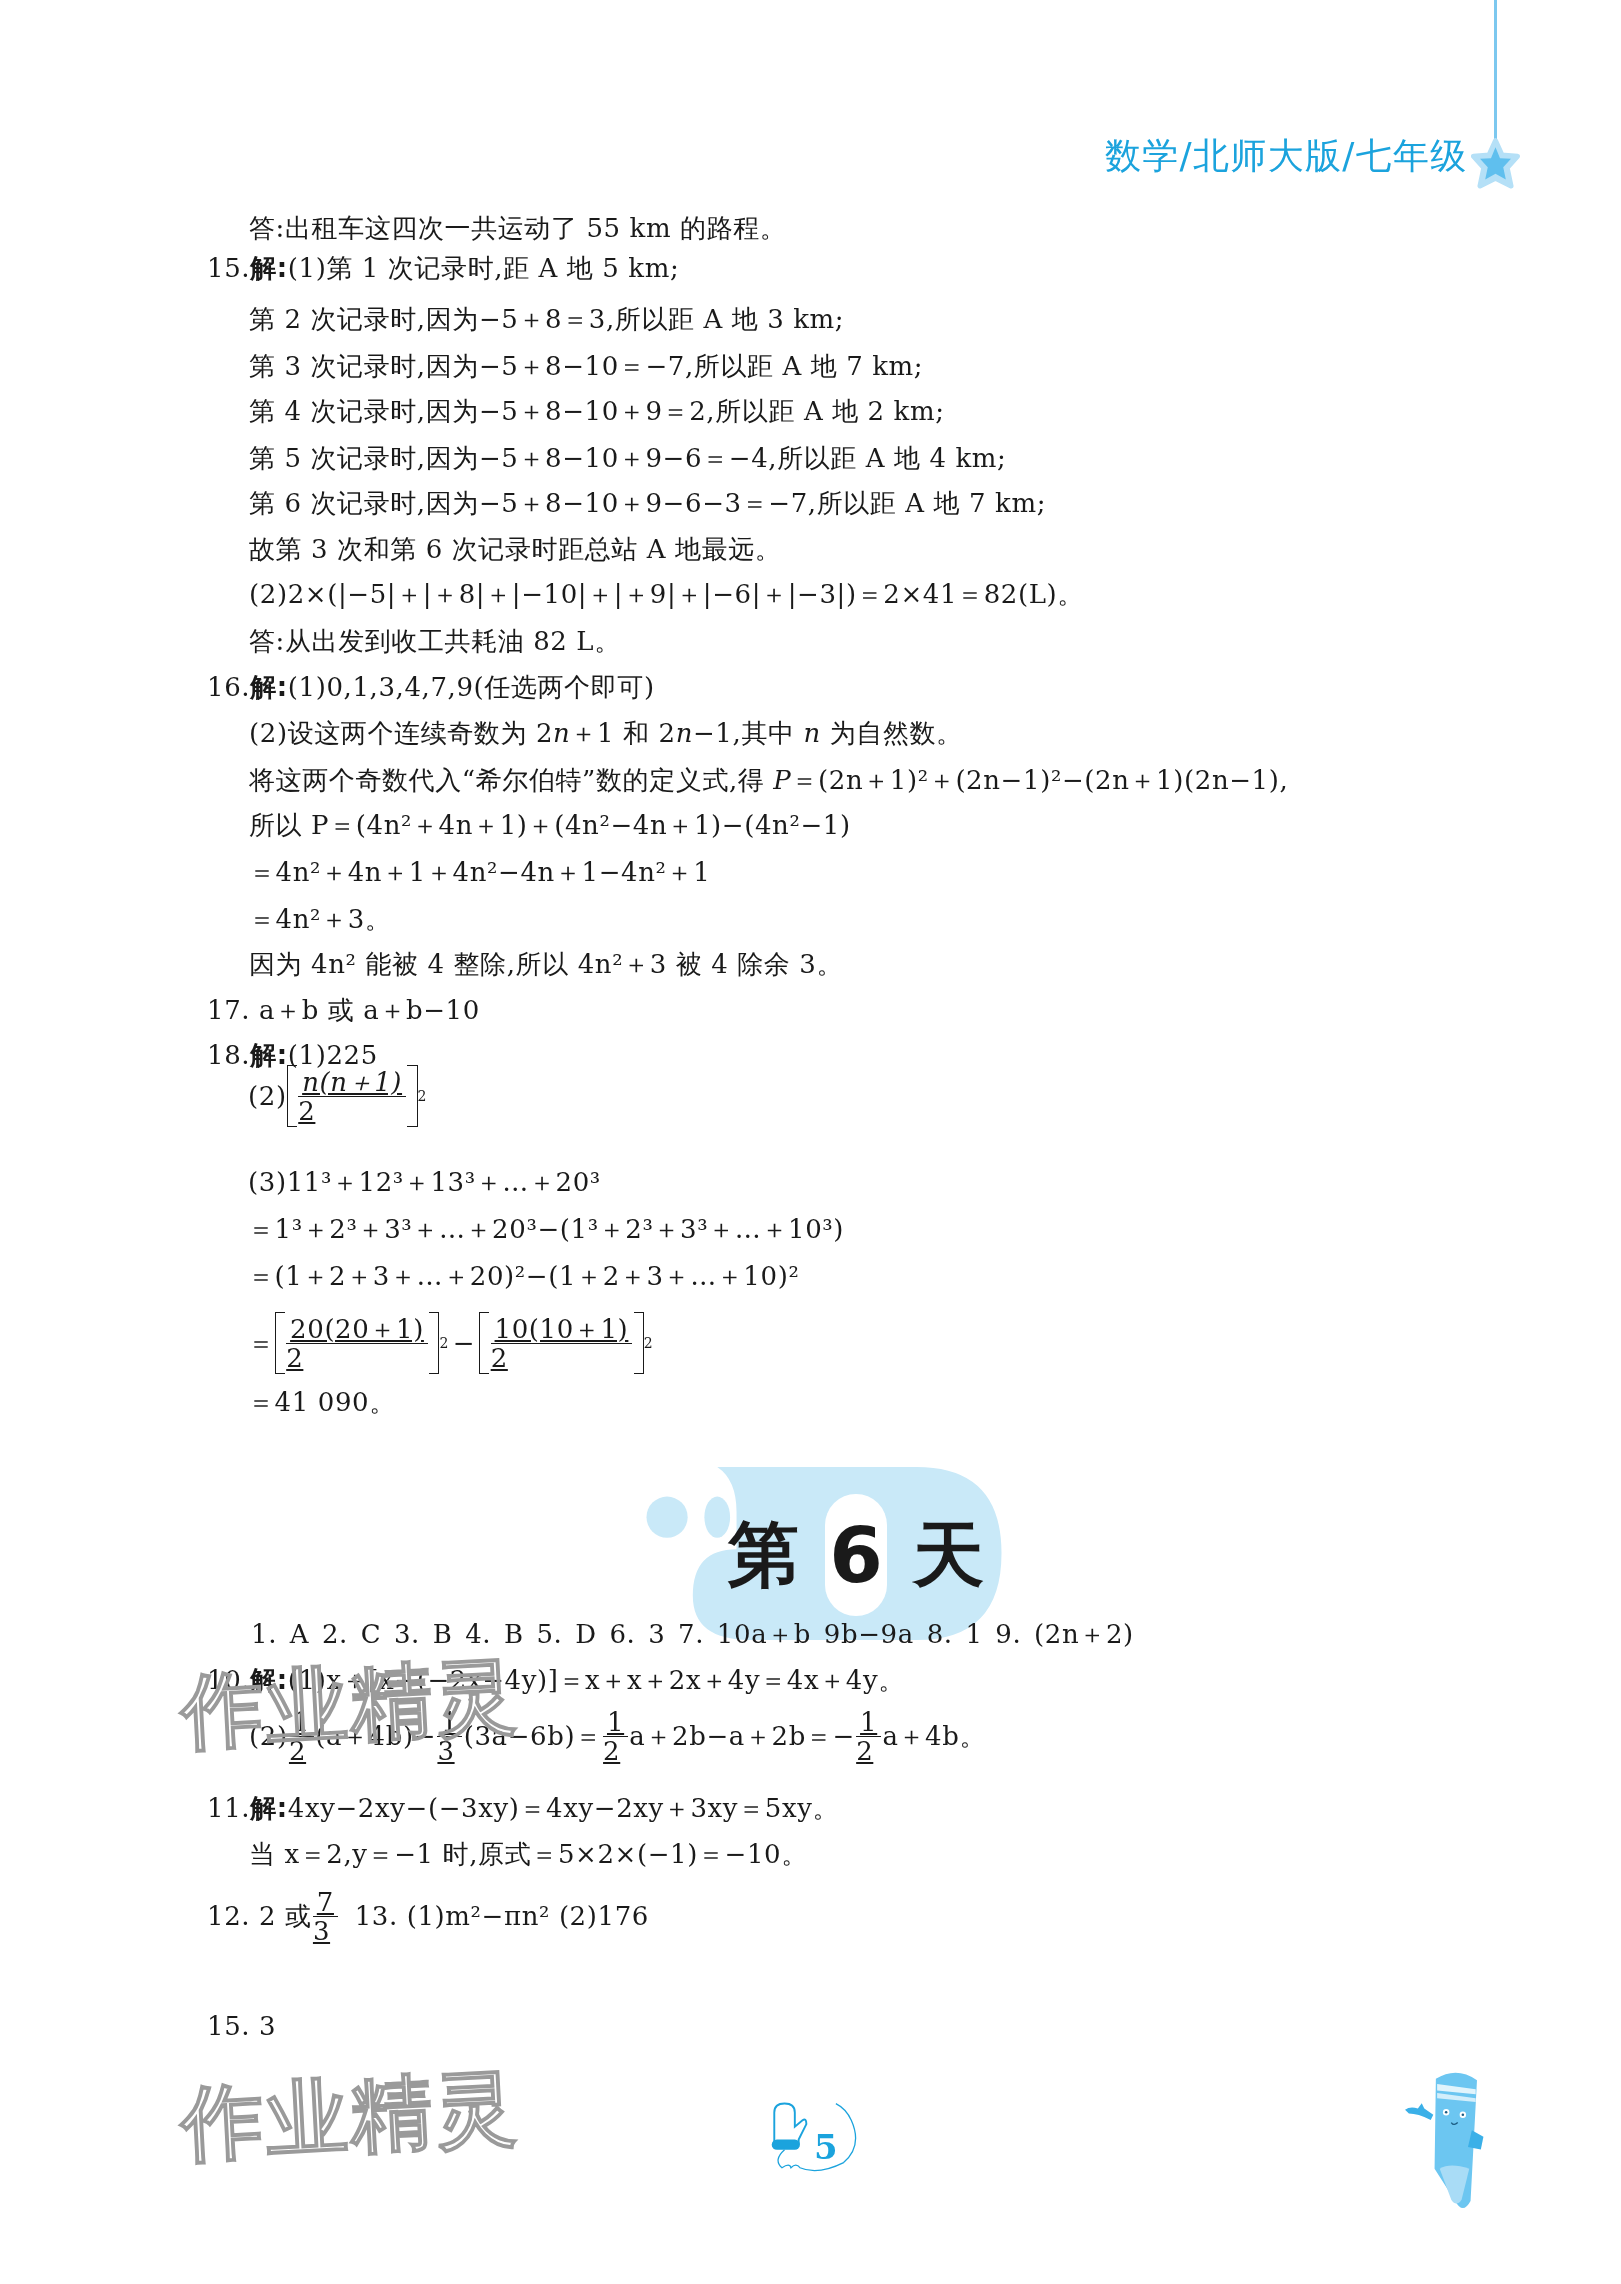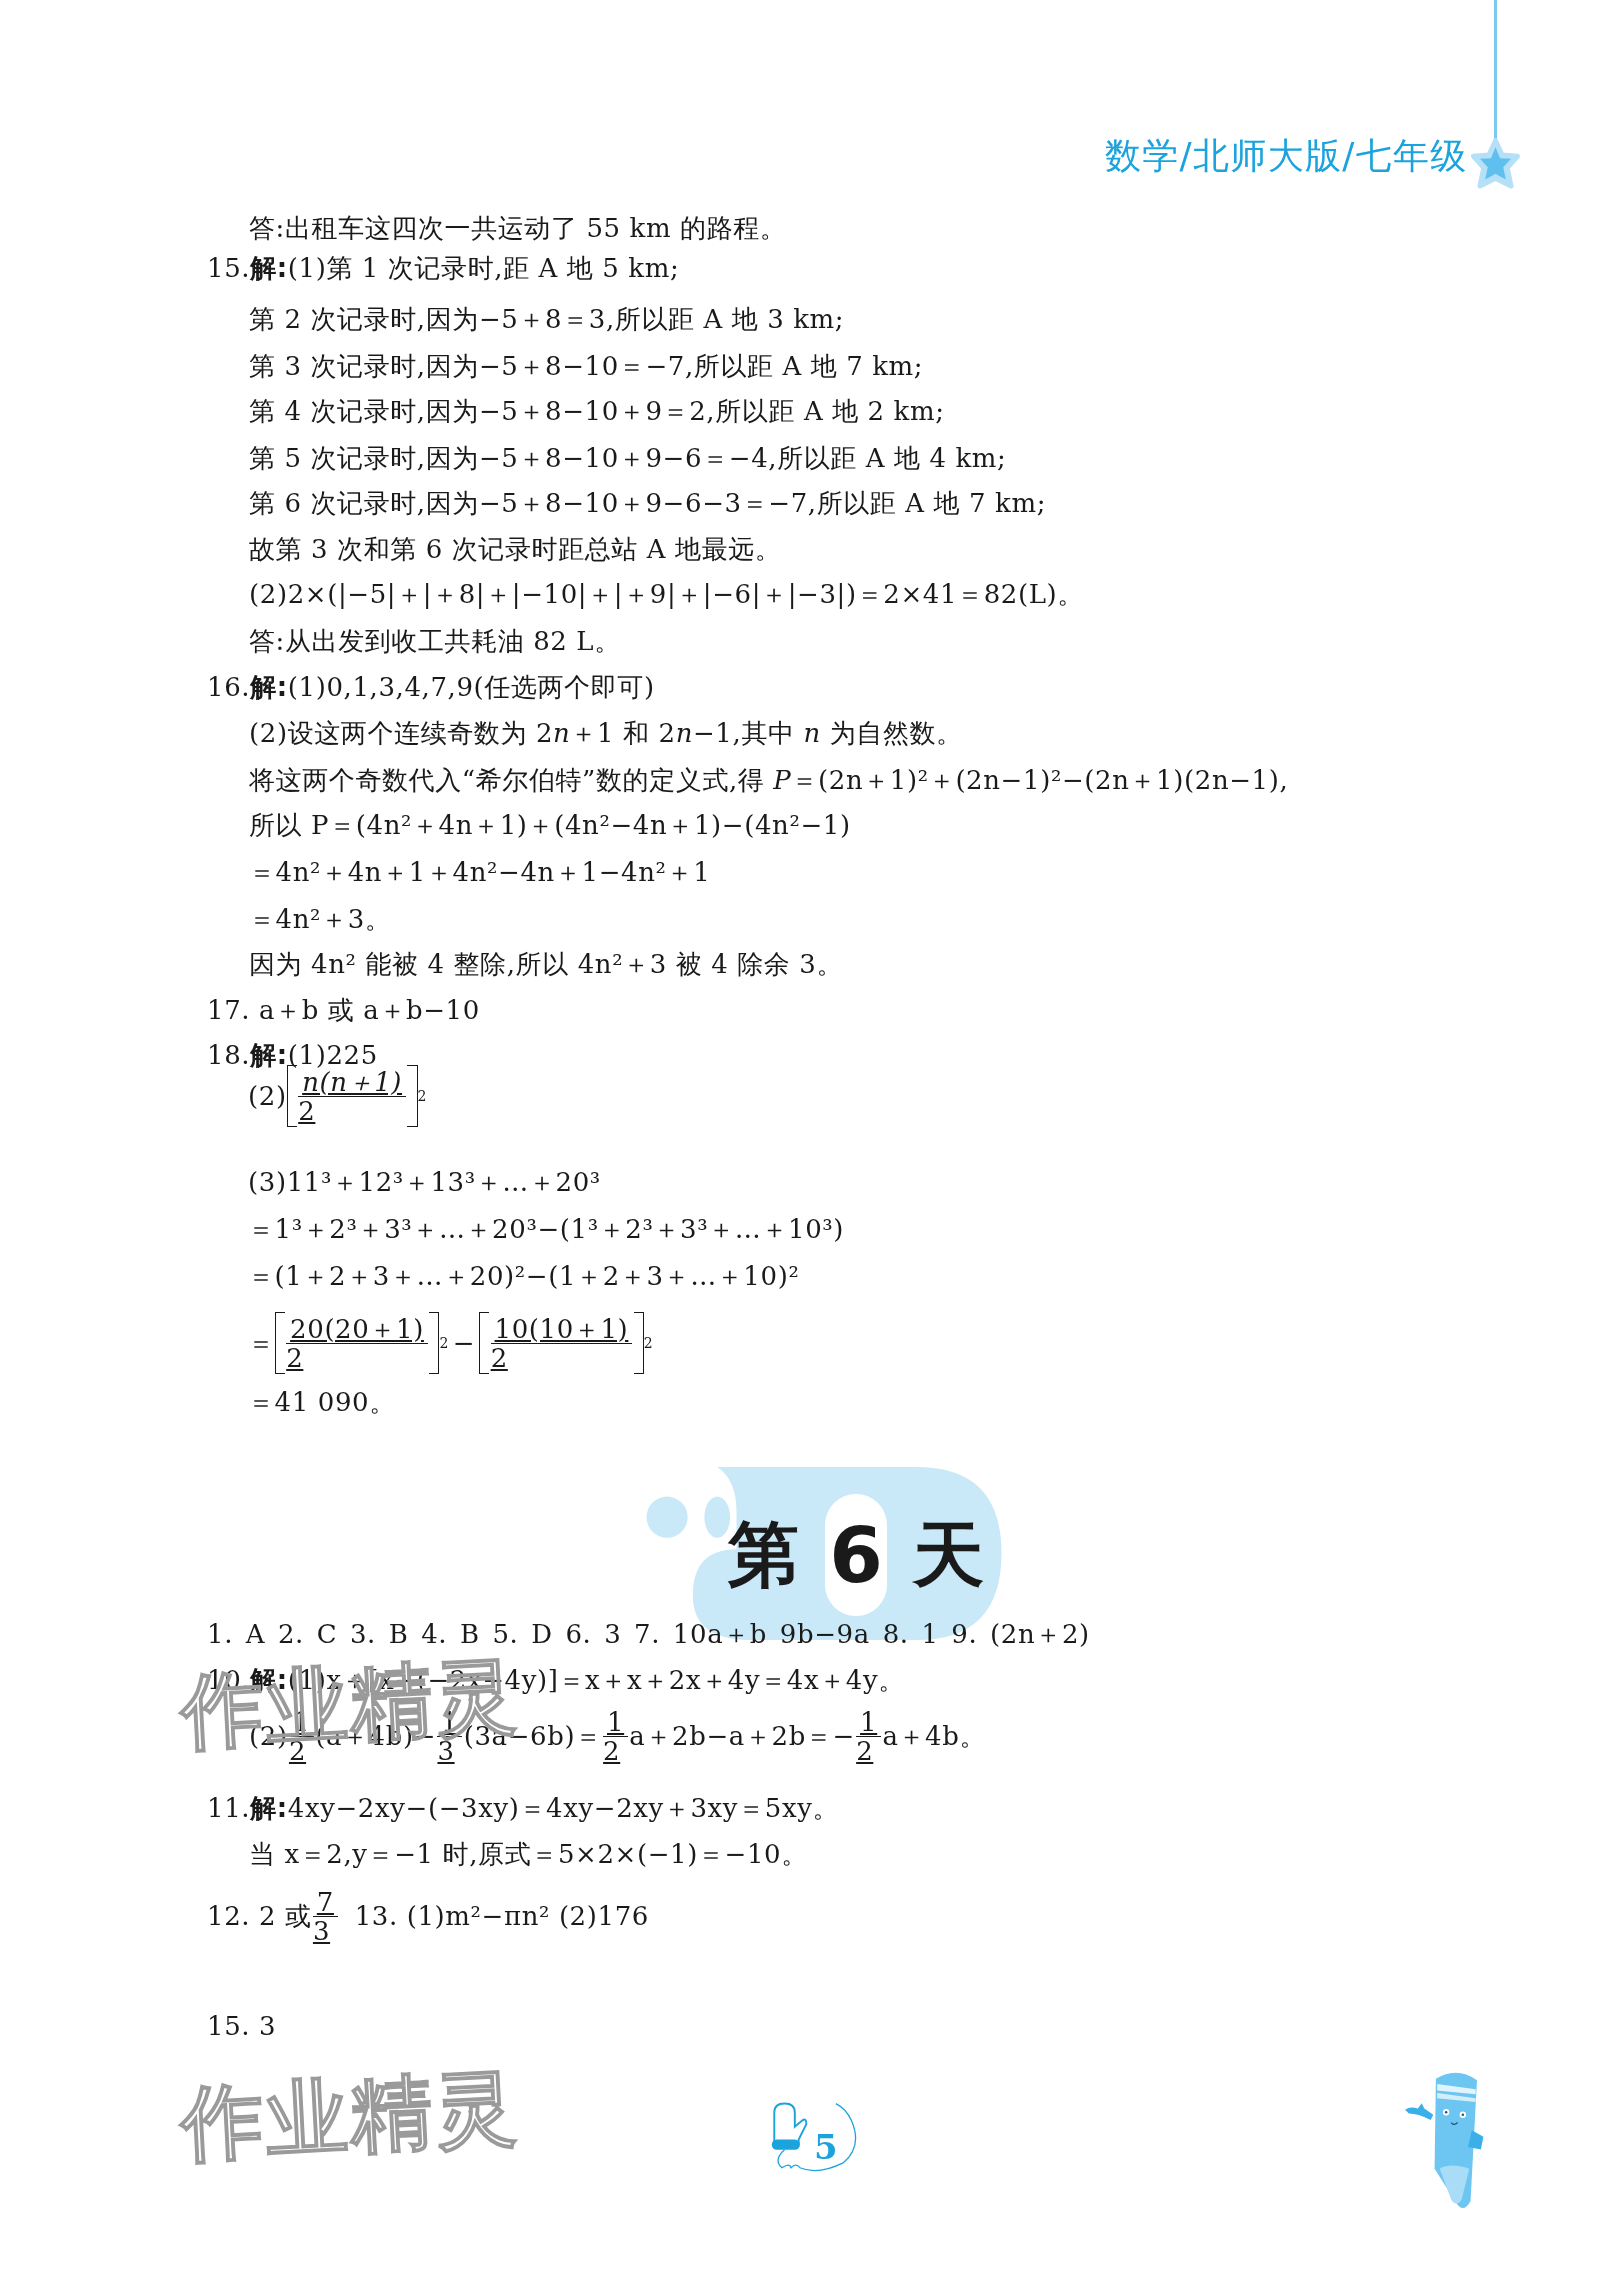--- a/index.html
+++ b/index.html
@@ -120,21 +120,21 @@
     <ellipse cx="32" cy="78" rx="32" ry="32" fill="#c9e9f8"></ellipse>
     <ellipse cx="110" cy="78" rx="20" ry="32" fill="#c9e9f8"></ellipse>
     <path d="M138 0 L420 0 Q552 0 552 134 Q552 269 420 269 L160 269 Q72 269 72 200 Q72 128 140 128 Q140 100 140 70 Q140 20 110 0 Z" fill="#c9e9f8"></path>
   </svg>
   <div class="banner-title">
     <span>第</span>
     <span class="banner-num">6</span>
     <span>天</span>
   </div>
 
-  <div class="ln ind0" style="top:1619px; word-spacing:3.9px;">1. A   2. C   3. B   4. B   5. D   6. 3   7. 10a＋b   9b−9a   8. 1   9. (2n＋2)</div>
+  <div class="ln ind0" style="top:1619px; word-spacing:3.9px;margin-left:44px;">1. A   2. C   3. B   4. B   5. D   6. 3   7. 10a＋b   9b−9a   8. 1   9. (2n＋2)</div>
 
   <div class="ln ind0" style="top:1665px">
     <span>10.</span><span class="b">解:</span><span>(1)x＋[x−(−2x−4y)]＝x＋x＋2x＋4y＝4x＋4y。</span>
   </div>
   <div class="ln ind1 mline" style="top:1708px">
     <span>(2)</span>
     <span class="frac">
         <span class="num">1</span>
         <span class="den">2</span>
       </span>

